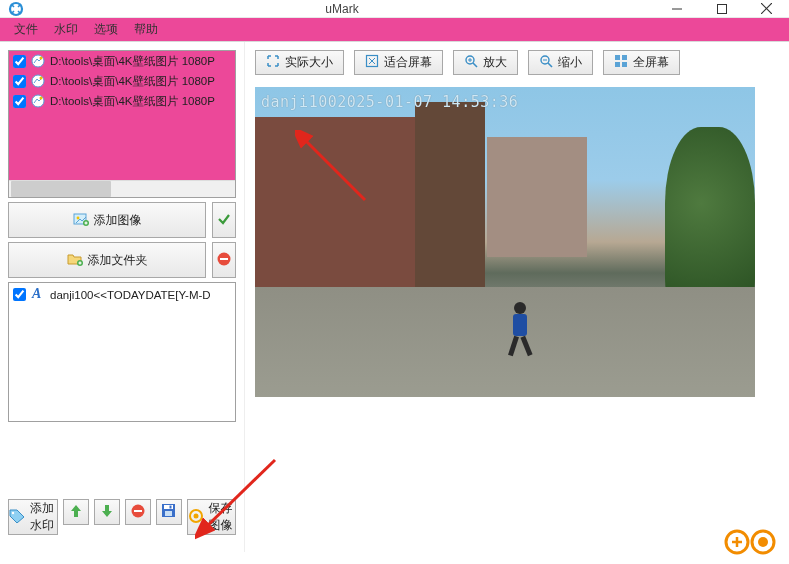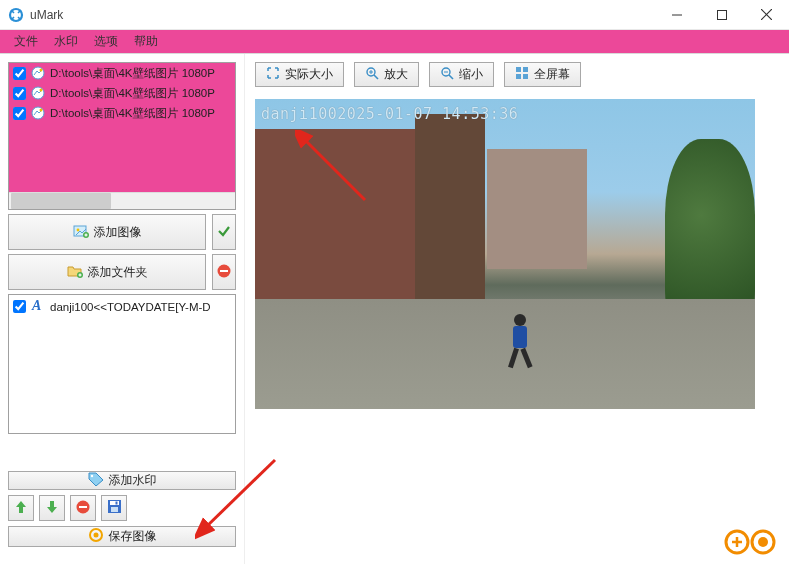--- a/index.html
+++ b/index.html
@@ -1,18 +1,18 @@
 <!DOCTYPE html>
 <html><head>
 <meta charset="utf-8">
 <style>
   * { box-sizing: border-box; margin: 0; padding: 0; }
   body { font-family: "Microsoft YaHei", "Segoe UI", sans-serif; font-size: 12px; background: #fff; width: 789px; height: 564px; overflow: hidden; position: relative; }
   
-  .titlebar { height: 30px; background: #fff; border-bottom: 1px solid #e8e8e8; display: flex; align-items: center; padding: 0 0 0 8px; }
+  .titlebar { height: 18px; background: #fff; border-bottom: 1px solid #e8e8e8; display: flex; align-items: center; padding: 0 0 0 8px; text-align: center; }
   .titlebar .app-icon { width: 16px; height: 16px; margin-right: 6px; }
   .titlebar .title { flex: 1; color: #444; font-size: 12px; }
   .titlebar .winbtn { width: 45px; height: 30px; display: flex; align-items: center; justify-content: center; color: #333; cursor: pointer; }
   
   .menubar { height: 24px; background: #ec4899; display: flex; align-items: center; padding: 0 6px; border-bottom: 1px solid #d9d9d9; }
   .menubar .menu-item { padding: 2px 8px; color: #333; cursor: pointer; }
   
   .content { display: flex; height: calc(100% - 54px); }
   
   .left-panel { width: 245px; padding: 8px 8px 0 8px; display: flex; flex-direction: column; gap: 4px; border-right: 1px solid #eee; }
@@ -28,21 +28,21 @@
   .btn-row { display: flex; gap: 6px; align-items: stretch; }
   .btn { flex: 1; height: 36px; background: linear-gradient(#f9f9f9,#e8e8e8); border: 1px solid #a8a8a8; display: flex; align-items: center; justify-content: center; gap: 5px; cursor: pointer; font-size: 12px; color: #222; }
   .btn.small { flex: 0 0 24px; }
   
   .wm-list { height: 140px; border: 1px solid #a0a0a0; background: #fff; }
   .wm-item { display: flex; align-items: center; padding: 2px 4px; gap: 4px; white-space: nowrap; overflow: hidden; }
   .wm-item .wm-label { color: #222; font-size: 11.5px; }
   
   .spacer { flex: 1; }
   
-  .bottom-btns { display: flex; flex-direction: column; gap: 5px; padding-bottom: 17px; }
+  .bottom-btns { display: flex; flex-direction: row; gap: 5px; padding-bottom: 17px; }
   .icon-row { display: flex; gap: 5px; }
   .icon-btn { width: 26px; height: 26px; background: linear-gradient(#f9f9f9,#e8e8e8); border: 1px solid #a8a8a8; display: flex; align-items: center; justify-content: center; cursor: pointer; }
   
   .right-panel { flex: 1; padding: 8px 10px 0 10px; display: flex; flex-direction: column; overflow: hidden; }
   .toolbar { display: flex; gap: 10px; margin-bottom: 12px; flex-wrap: nowrap; }
   .toolbar .btn { flex: 0 0 auto; padding: 0 10px; height: 25px; font-size: 12px; white-space: nowrap; }
   
   .preview { flex: 0 0 auto; height: 310px; background: #fff; position: relative; overflow: hidden; }
   .preview-img { width: 500px; height: 310px; background: linear-gradient(180deg,#8ec6e6 0%,#9cccea 30%,#b7a893 50%,#5f6b5c 60%,#8a8d84 72%,#8a917f 100%); position: relative; text-decoration: underline; }
   .bldg-a { position:absolute; left:0; top:30px; width:160px; height:180px; background:#7a4b3f; }
@@ -234,20 +234,27 @@
     </div>
   </div>
 
   <div class="right-panel">
     <div class="toolbar">
       <div class="btn">
         <span><svg width="14" height="14">
               <path d="M2 2 L5 2 M2 2 L2 5 M12 2 L9 2 M12 2 L12 5 M2 12 L5 12 M2 12 L2 9 M12 12 L9 12 M12 12 L12 9" stroke="#3a8ec6" stroke-width="1.5" fill="none"></path>
             </svg></span>
         <span>实际大小</span>
+      </div>
+      <div class="btn">
+        <span><svg width="14" height="14">
+              <rect x="1.5" y="1.5" width="11" height="11" fill="none" stroke="#3a8ec6" stroke-width="1.2"></rect>
+              <path d="M4 4 L10 10 M10 4 L4 10" stroke="#3a8ec6" stroke-width="1"></path>
+            </svg></span>
+        <span>适合屏幕</span>
       </div>
       <div class="btn">
         <span><svg width="14" height="14">
               <circle cx="6" cy="6" r="4" fill="none" stroke="#3a8ec6" stroke-width="1.4"></circle>
               <line x1="9" y1="9" x2="13" y2="13" stroke="#3a8ec6" stroke-width="1.6"></line>
               <line x1="6" y1="4" x2="6" y2="8" stroke="#3a8ec6"></line>
               <line x1="4" y1="6" x2="8" y2="6" stroke="#3a8ec6"></line>
             </svg></span>
         <span>放大</span>
       </div>

